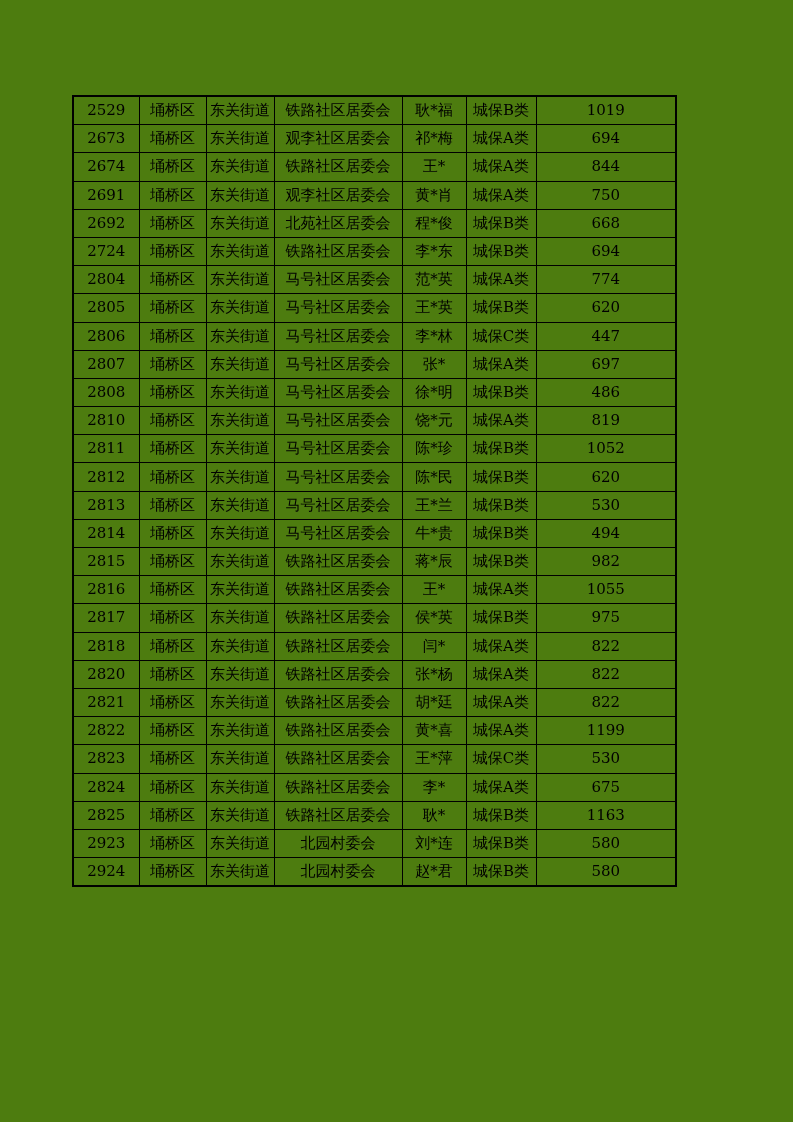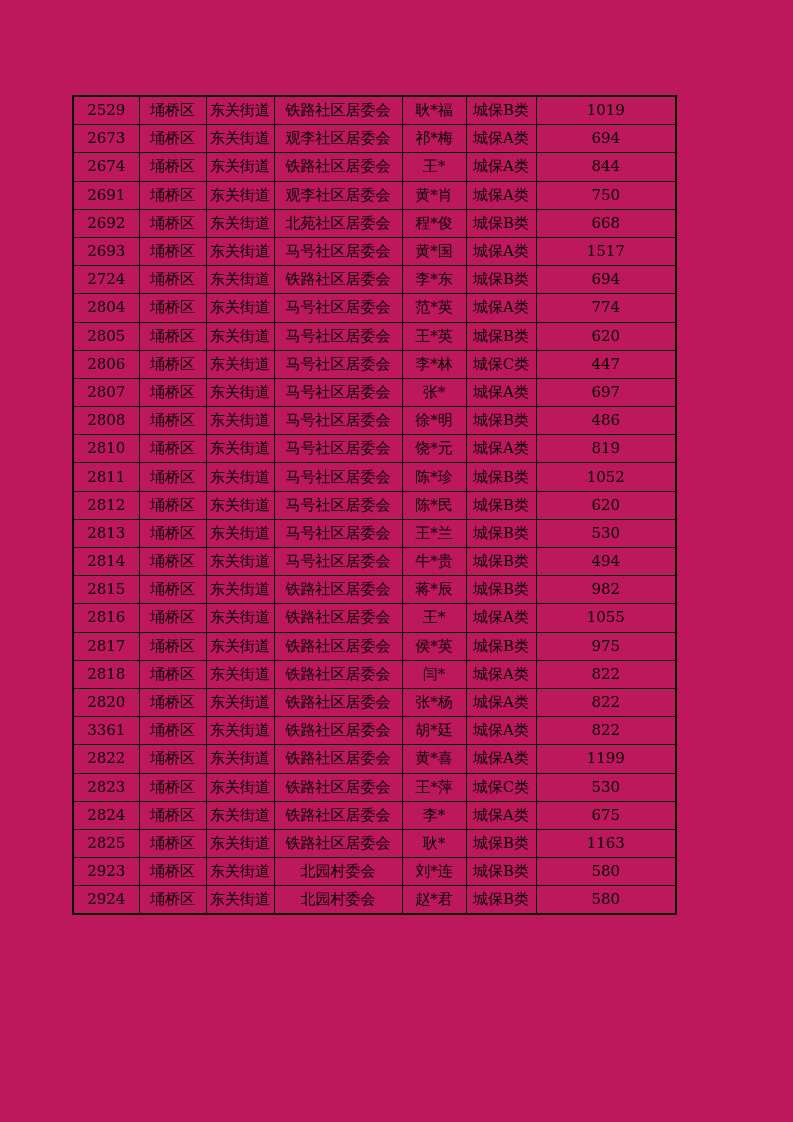--- a/index.html
+++ b/index.html
@@ -4,21 +4,21 @@
 <style>
   html, body {
     margin: 0;
     padding: 0;
     background: #ffffff;
   }
   .page {
     position: relative;
     width: 793px;
     height: 1122px;
-    background: #be185d;
+    background: #4d7c0f;
     overflow: hidden;
     font-family: "DejaVu Serif", "Liberation Serif", serif;
     color: #000000;
   }
   table.benefit-table {
     position: absolute;
     left: 72px;
     top: 95px;
     border-collapse: collapse;
     table-layout: fixed;
@@ -97,29 +97,20 @@
         <tr>
           <td>2692</td>
           <td>埇桥区</td>
           <td>东关街道</td>
           <td>北苑社区居委会</td>
           <td>程*俊</td>
           <td>城保B类</td>
           <td>668</td>
         </tr>
         <tr>
-          <td>2693</td>
-          <td>埇桥区</td>
-          <td>东关街道</td>
-          <td>马号社区居委会</td>
-          <td>黄*国</td>
-          <td>城保A类</td>
-          <td>1517</td>
-        </tr>
-        <tr>
           <td>2724</td>
           <td>埇桥区</td>
           <td>东关街道</td>
           <td>铁路社区居委会</td>
           <td>李*东</td>
           <td>城保B类</td>
           <td>694</td>
         </tr>
         <tr>
           <td>2804</td>
@@ -250,21 +241,21 @@
         <tr>
           <td>2820</td>
           <td>埇桥区</td>
           <td>东关街道</td>
           <td>铁路社区居委会</td>
           <td>张*杨</td>
           <td>城保A类</td>
           <td>822</td>
         </tr>
         <tr>
-          <td>3361</td>
+          <td>2821</td>
           <td>埇桥区</td>
           <td>东关街道</td>
           <td>铁路社区居委会</td>
           <td>胡*廷</td>
           <td>城保A类</td>
           <td>822</td>
         </tr>
         <tr>
           <td>2822</td>
           <td>埇桥区</td>

